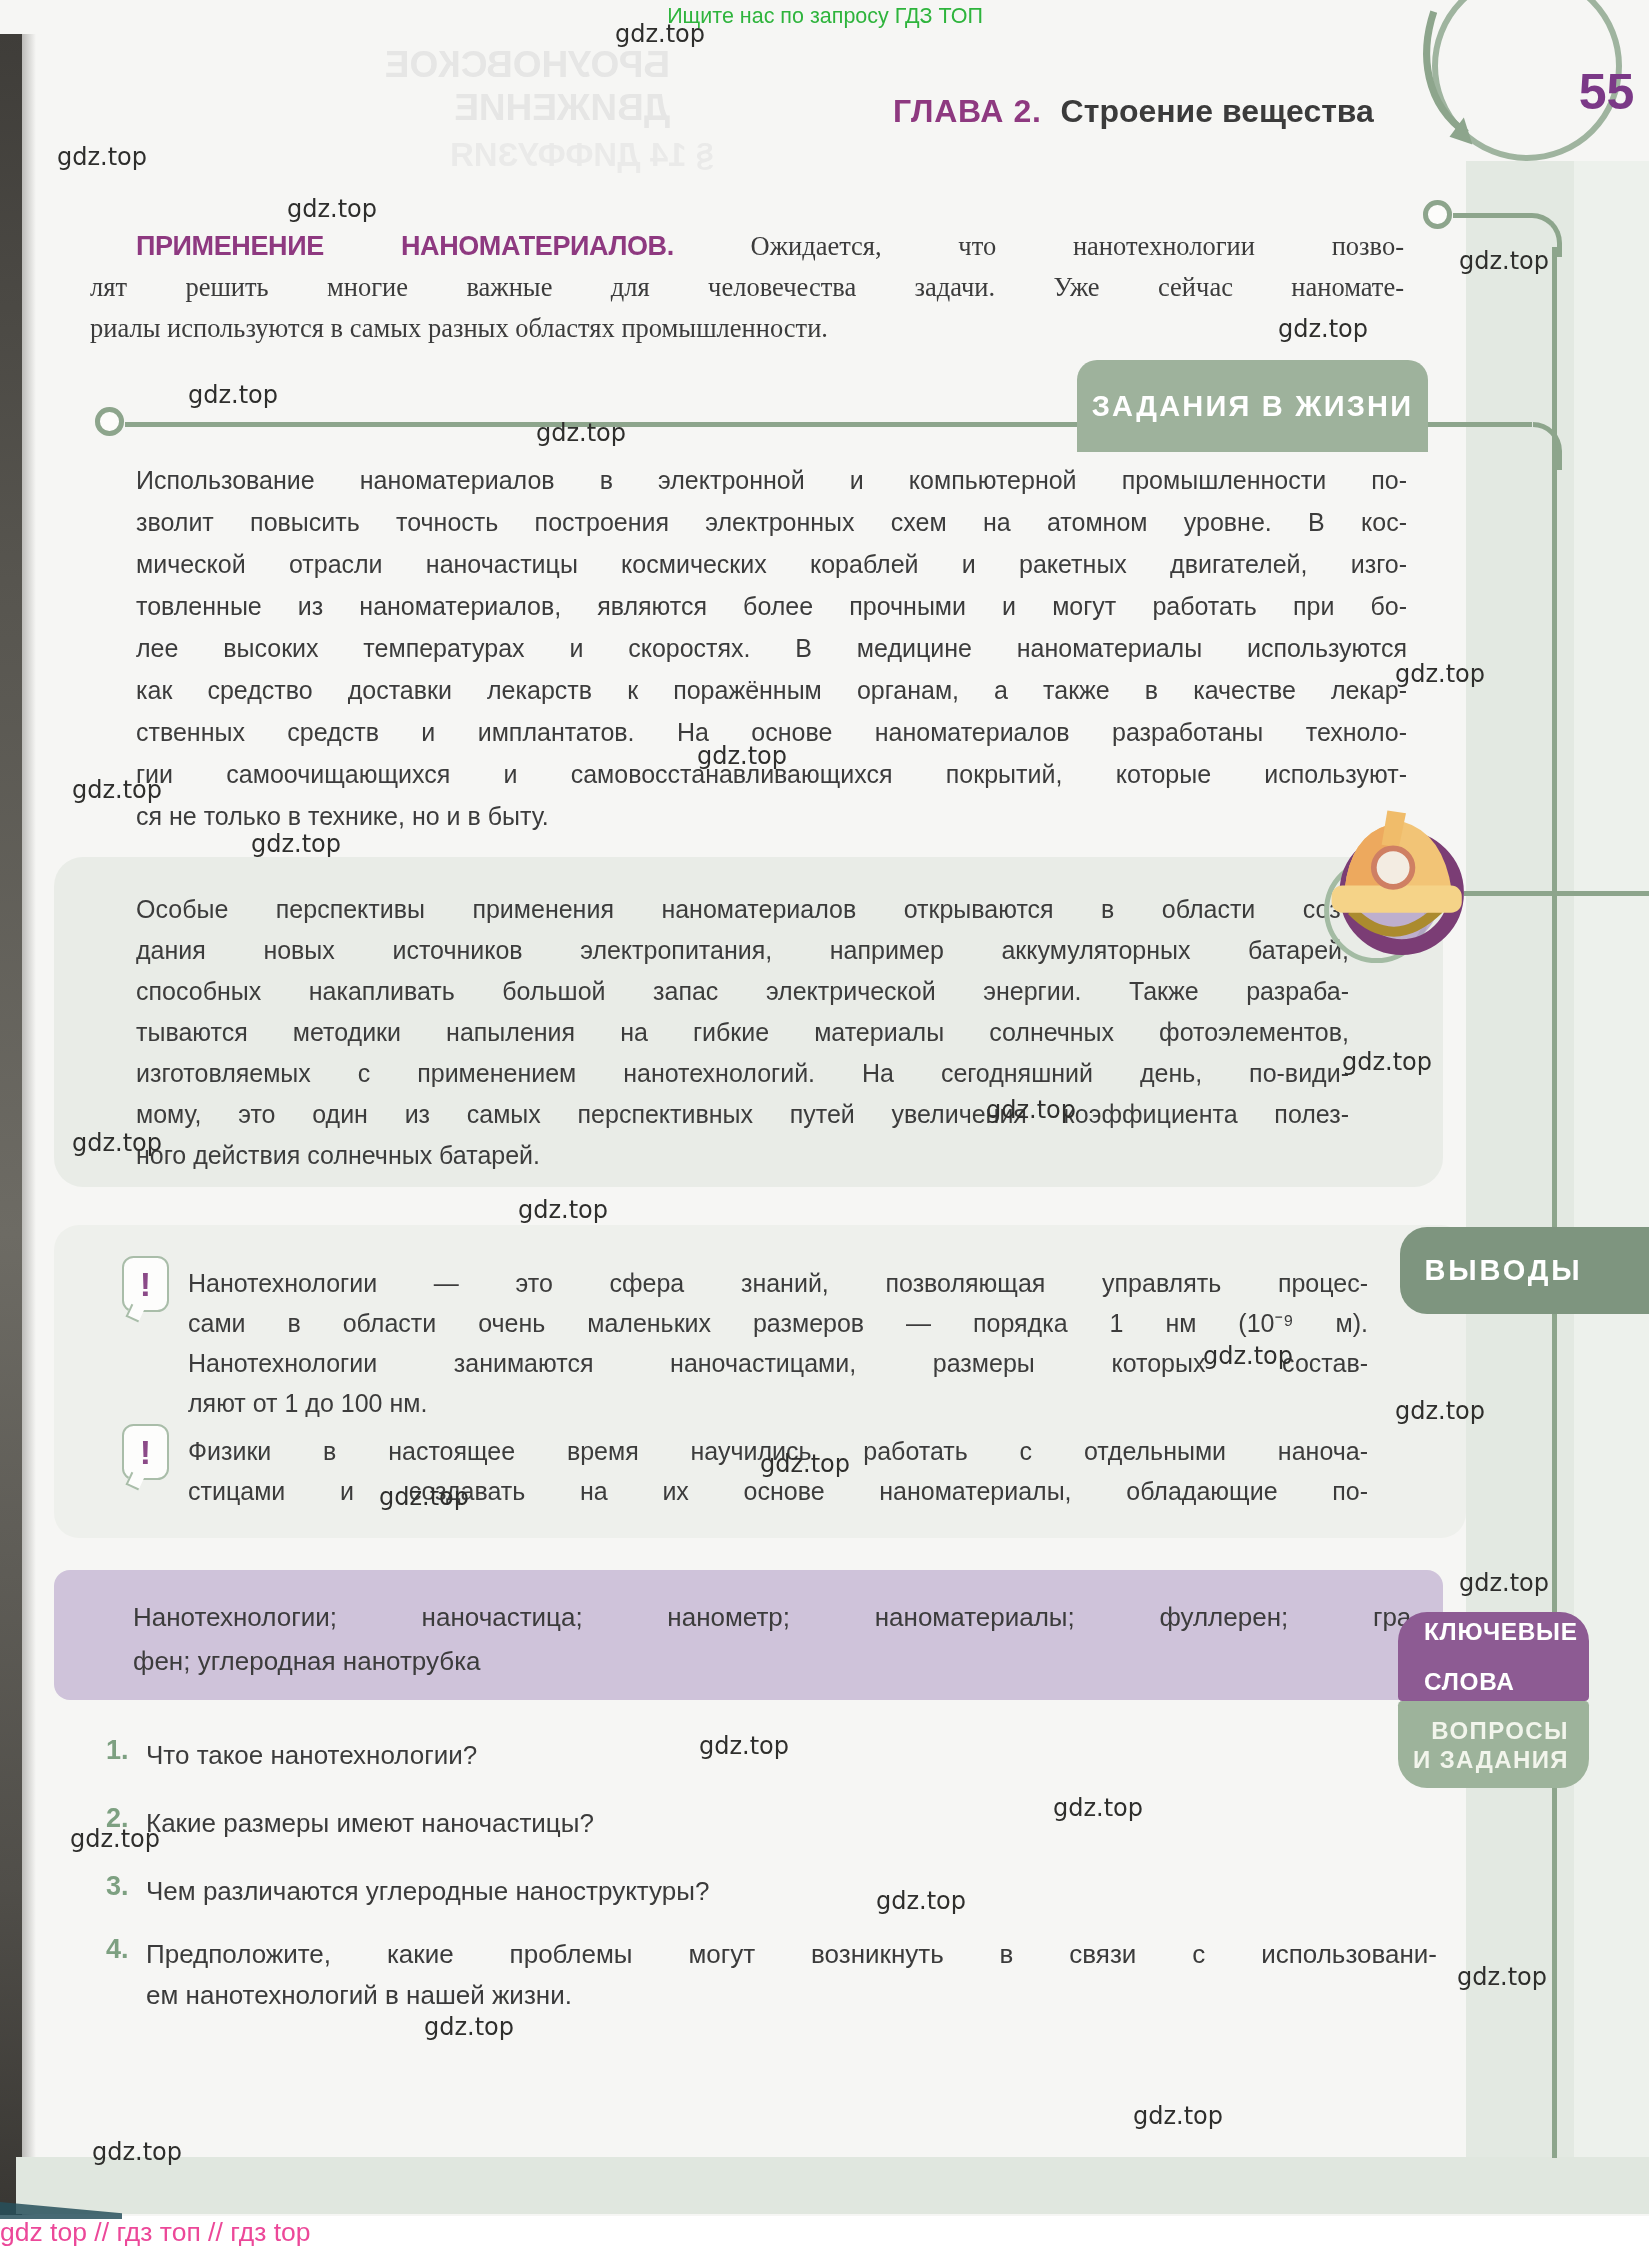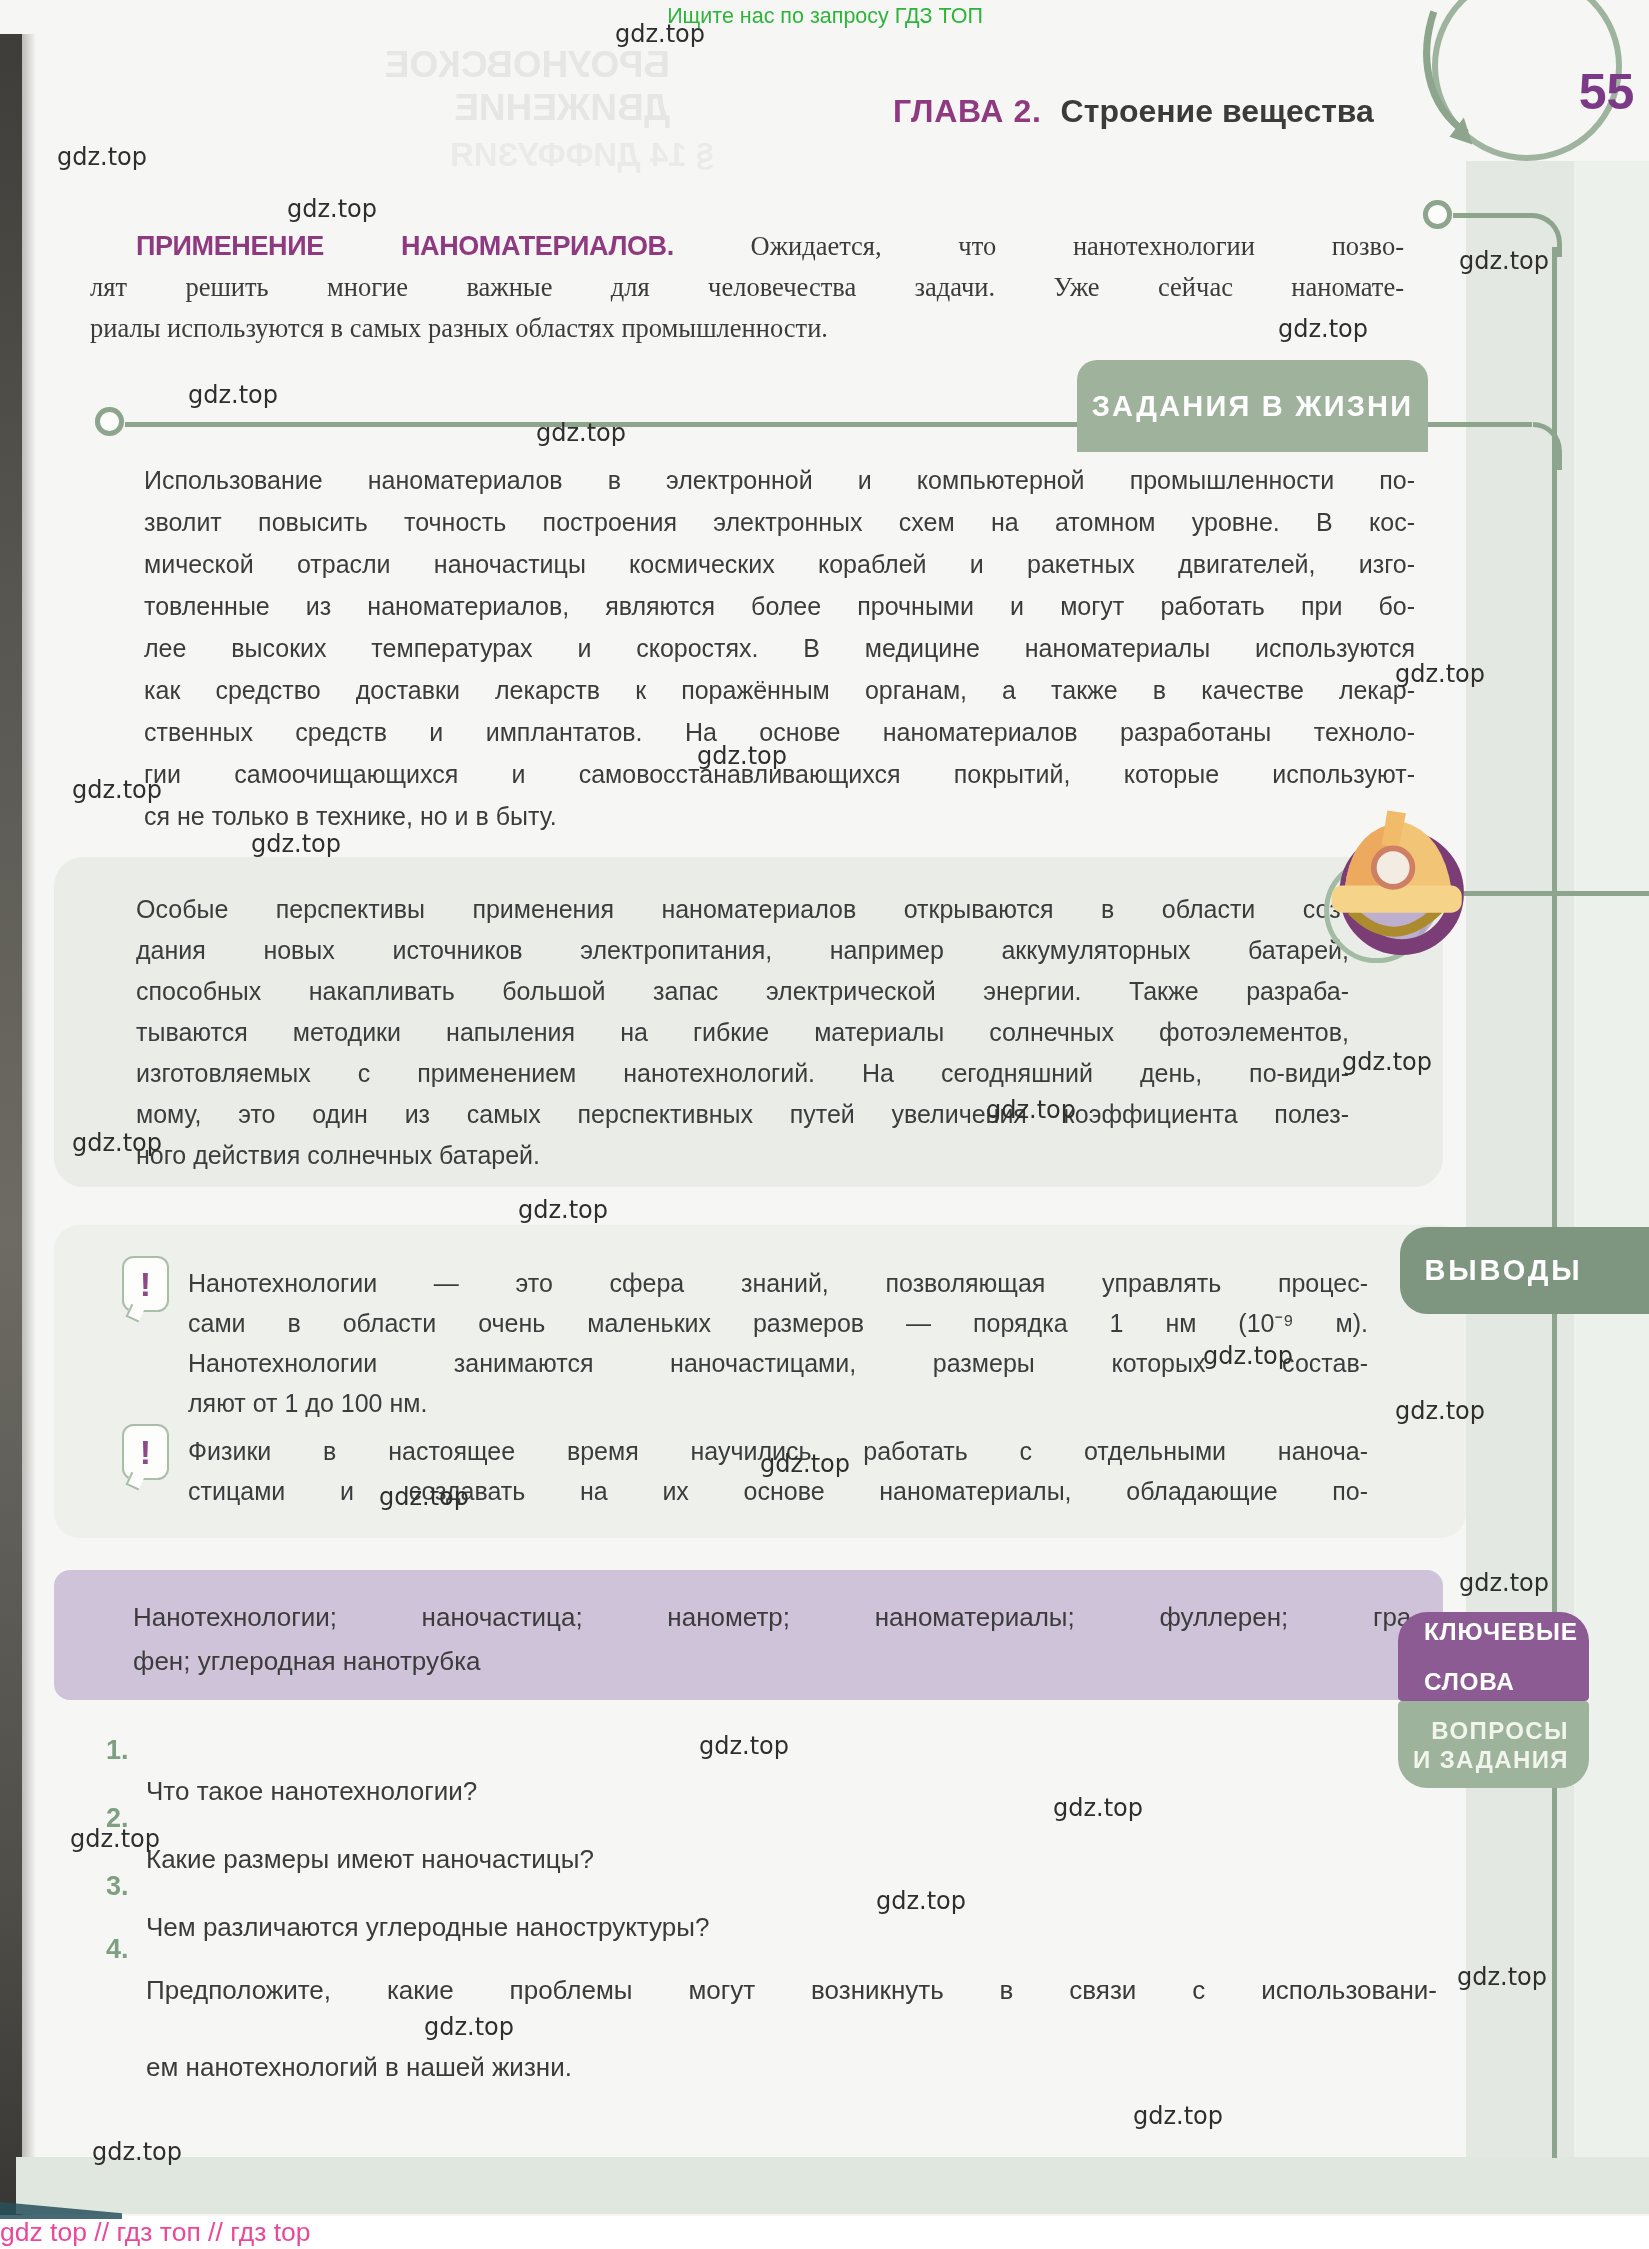--- a/index.html
+++ b/index.html
@@ -49,21 +49,21 @@
                transform:rotate(25deg);}
   .kw-box{left:54px;top:1570px;width:1389px;height:130px;background:#cfc3da;border-radius:16px;}
   .kwline{font-size:26px;height:44px;line-height:44px;color:#3c3c3c;}
   .badge-kw{left:1398px;top:1612px;width:191px;height:89px;background:#8d5b93;border-radius:29px 29px 4.3px 4.3px;
             display:flex;flex-direction:column;justify-content:center;padding-left:26px;box-sizing:border-box;
             color:#ffffff;font-weight:bold;font-size:24.4px;letter-spacing:0.7px;line-height:30px;gap:20px;}
   .badge-q{left:1398px;top:1701px;width:191px;height:87px;background:#9db39b;border-radius:4.3px 4.3px 29px 29px;
            display:flex;flex-direction:column;justify-content:center;align-items:flex-end;padding-right:20px;
            box-sizing:border-box;color:#f2f5ec;font-weight:bold;font-size:24px;letter-spacing:1.4px;line-height:29px;}
   .qnum{font-size:27px;font-weight:bold;color:#7da081;width:40px;}
-  .qtext{font-size:26px;color:#3b3b3b;line-height:41px;margin-top:36px;}
+  .qtext{font-size:26px;color:#3b3b3b;line-height:41px;}
   .footer{left:0;top:2217px;width:1406px;text-align:left;font-size:26.5px;color:#ec4899;}
 </style>
 </head>
 <body>
 
 <div class="canvas">
 
   <div class="abs page-bg"></div>
   <div class="abs spine"></div>
   <div class="abs spine-fade"></div>
@@ -99,21 +99,21 @@
   <div class="abs" style="left:90px;top:226px;width:1314px;">
     <div class="serifline jl" style="padding-left:46px;width:1268px;">
       <span class="intro-head">ПРИМЕНЕНИЕ НАНОМАТЕРИАЛОВ.</span>
       <span>Ожидается, что нанотехнологии позво-</span>
     </div>
     <div class="serifline jl">лят решить многие важные для человечества задачи. Уже сейчас наномате-</div>
     <div class="serifline ll">риалы используются в самых разных областях промышленности.</div>
   </div>
 
   <div class="abs badge-fiz">ЗАДАНИЯ В ЖИЗНИ</div>
-  <div class="abs" style="left:144px;top:459px;width:1271px;">
+  <div class="abs" style="left:136px;top:459px;width:1271px;">
     <div class="bodyline jl">Использование наноматериалов в электронной и компьютерной промышленности по-</div>
     <div class="bodyline jl">зволит повысить точность построения электронных схем на атомном уровне. В кос-</div>
     <div class="bodyline jl">мической отрасли наночастицы космических кораблей и ракетных двигателей, изго-</div>
     <div class="bodyline jl">товленные из наноматериалов, являются более прочными и могут работать при бо-</div>
     <div class="bodyline jl">лее высоких температурах и скоростях. В медицине наноматериалы используются</div>
     <div class="bodyline jl">как средство доставки лекарств к поражённым органам, а также в качестве лекар-</div>
     <div class="bodyline jl">ственных средств и имплантатов. На основе наноматериалов разработаны техноло-</div>
     <div class="bodyline jl">гии самоочищающихся и самовосстанавливающихся покрытий, которые используют-</div>
     <div class="bodyline ll">ся не только в технике, но и в быту.</div>
   </div>

